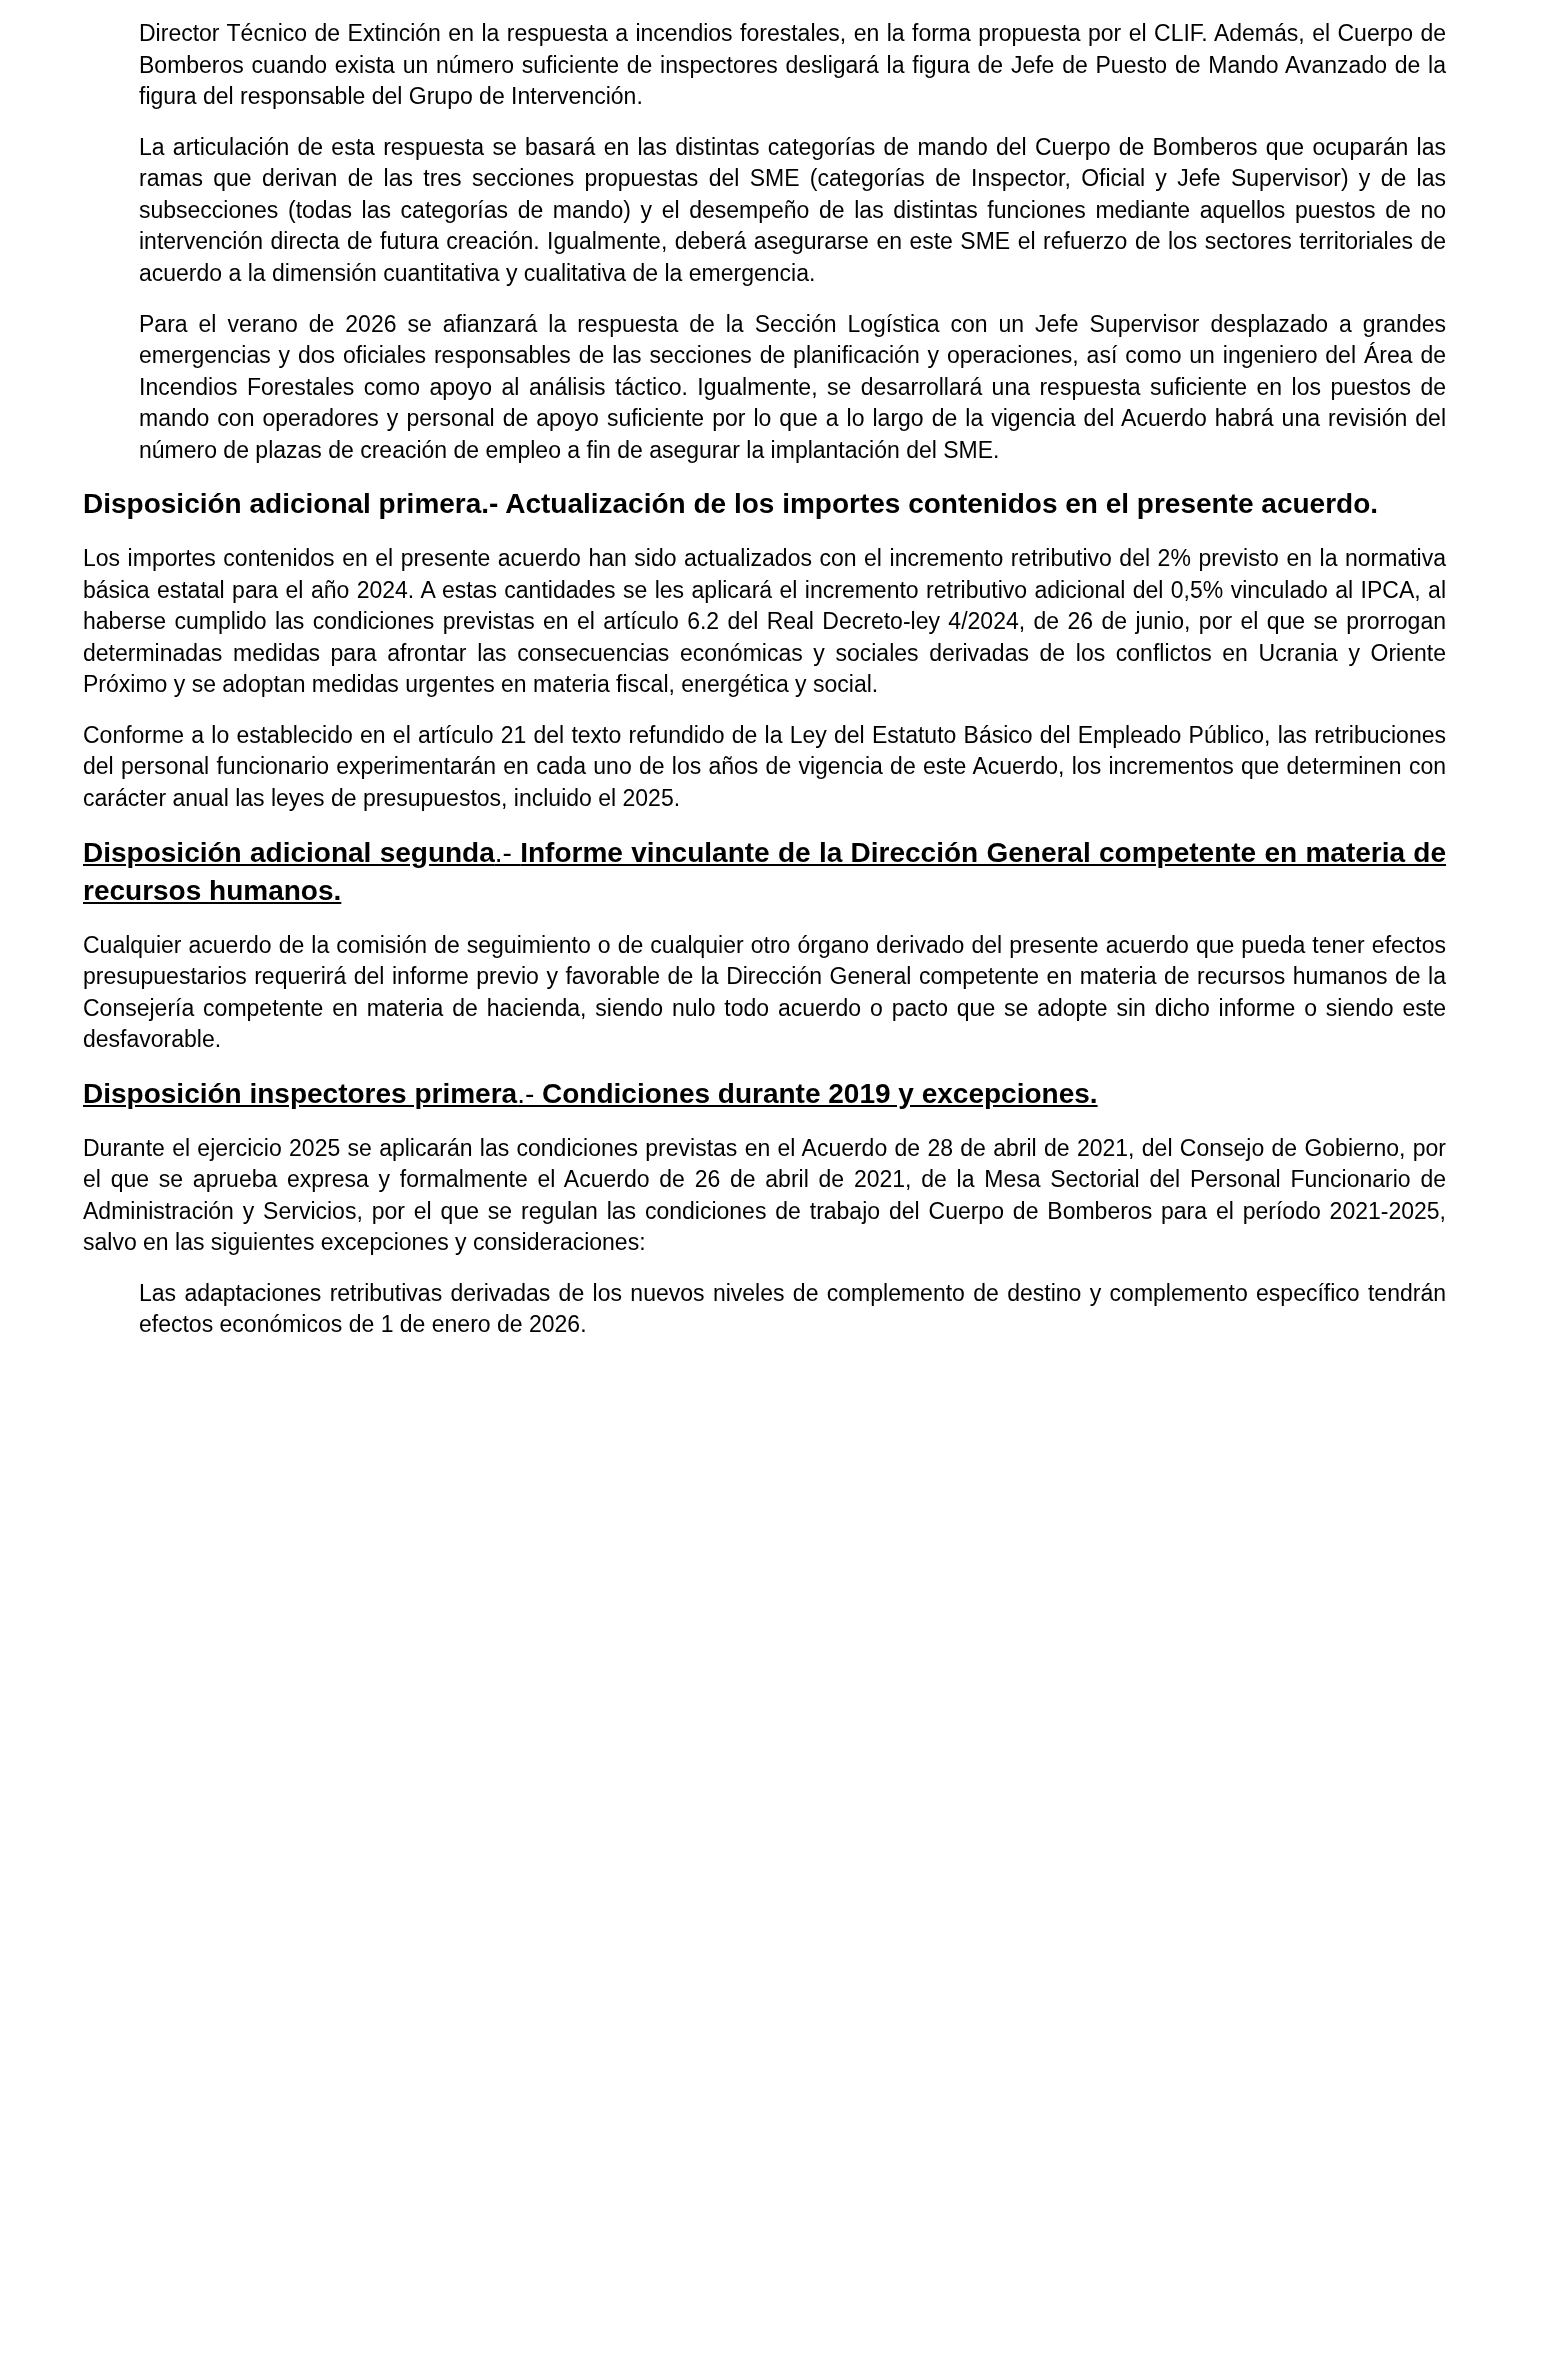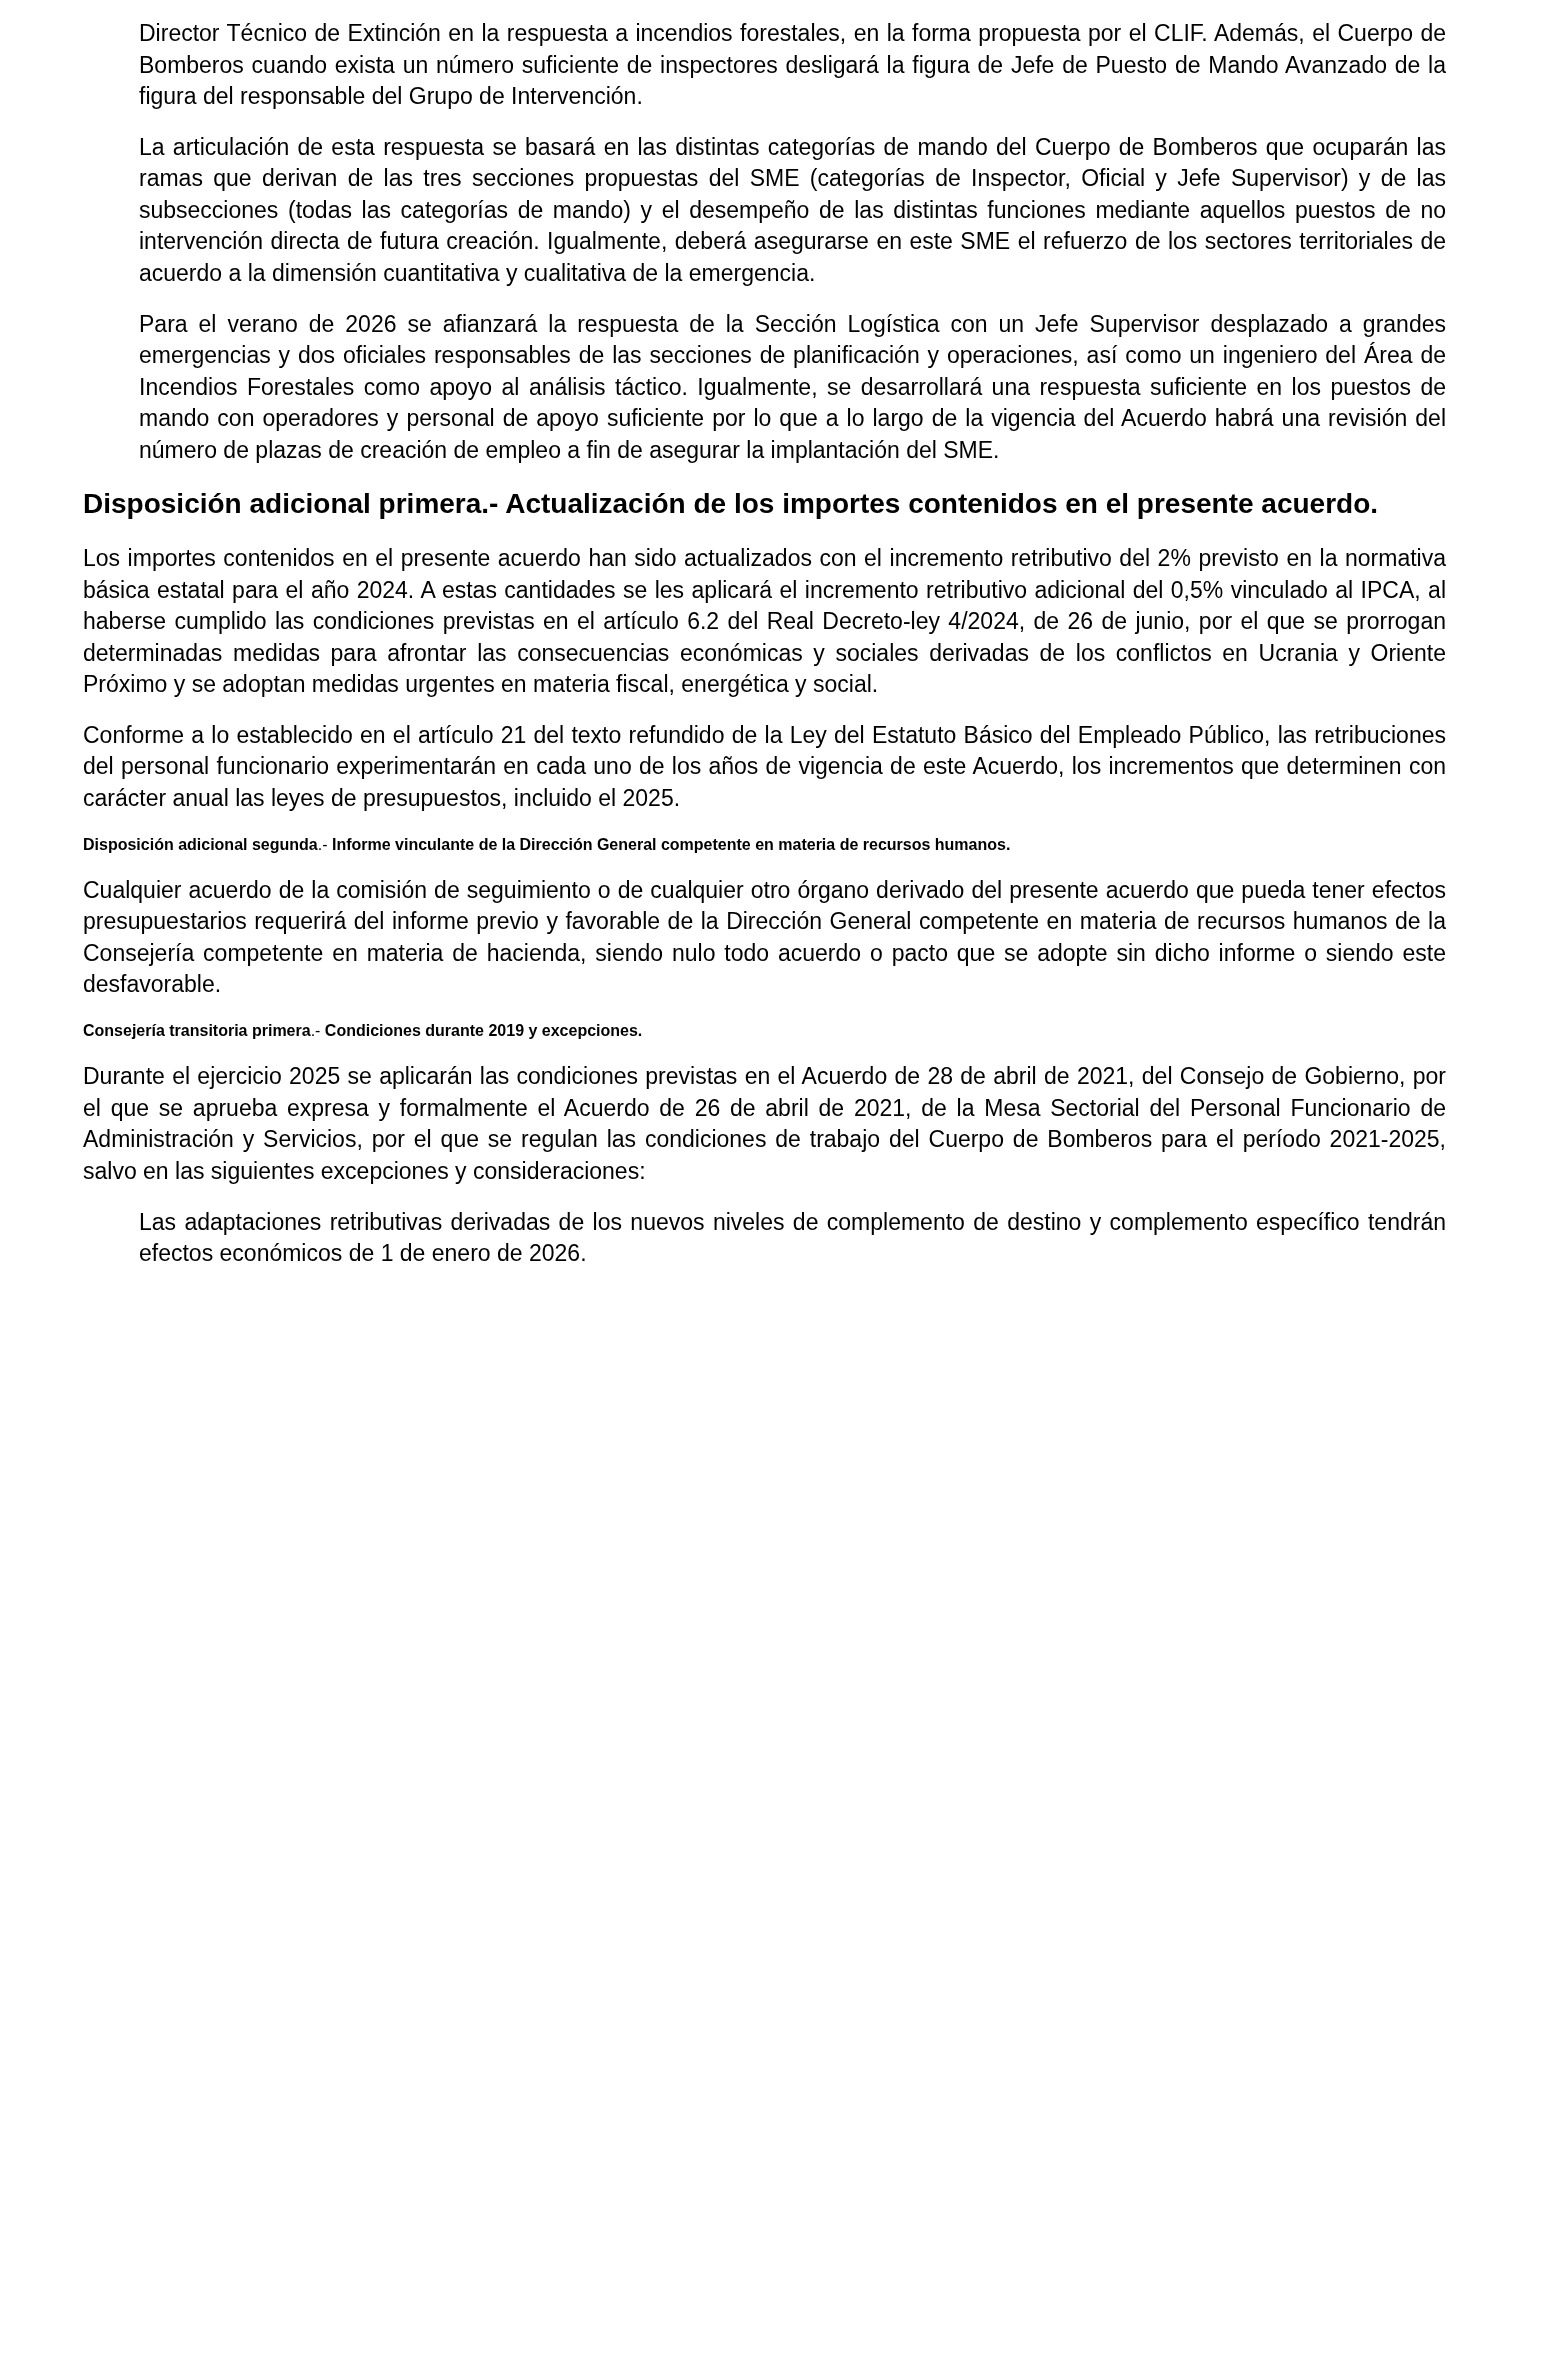--- a/index.html
+++ b/index.html
@@ -36,24 +36,25 @@
     margin-left: 56px;
   }
   .heading {
     font-weight: bold;
     margin: 0 0 19.3px 0;
     font-size: 28px;
     line-height: 1.37;
     text-align: justify;
   }
   .heading-mixed {
-    font-size: 16px;
+    font-size: 28px;
     line-height: 1.37;
     margin: 0 0 19.3px 0;
     text-align: justify;
+    text-decoration: underline;
   }
   .heading-mixed b {
     font-weight: bold;
   }
 </style>
 </head>
 <body>
 
 <div class="page">
   <div class="doc">
@@ -67,21 +68,21 @@
     <p class="heading">Disposición adicional primera.- Actualización de los importes contenidos en el presente acuerdo.</p>
 
     <p>Los importes contenidos en el presente acuerdo han sido actualizados con el incremento retributivo del 2% previsto en la normativa básica estatal para el año 2024. A estas cantidades se les aplicará el incremento retributivo adicional del 0,5% vinculado al IPCA, al haberse cumplido las condiciones previstas en el artículo 6.2 del Real Decreto-ley 4/2024, de 26 de junio, por el que se prorrogan determinadas medidas para afrontar las consecuencias económicas y sociales derivadas de los conflictos en Ucrania y Oriente Próximo y se adoptan medidas urgentes en materia fiscal, energética y social.</p>
 
     <p>Conforme a lo establecido en el artículo 21 del texto refundido de la Ley del Estatuto Básico del Empleado Público, las retribuciones del personal funcionario experimentarán en cada uno de los años de vigencia de este Acuerdo, los incrementos que determinen con carácter anual las leyes de presupuestos, incluido el 2025.</p>
 
     <p class="heading-mixed"><b>Disposición adicional segunda</b><span>.- </span><b>Informe vinculante de la Dirección General competente en materia de recursos humanos.</b></p>
 
     <p>Cualquier acuerdo de la comisión de seguimiento o de cualquier otro órgano derivado del presente acuerdo que pueda tener efectos presupuestarios requerirá del informe previo y favorable de la Dirección General competente en materia de recursos humanos de la Consejería competente en materia de hacienda, siendo nulo todo acuerdo o pacto que se adopte sin dicho informe o siendo este desfavorable.</p>
 
-    <p class="heading-mixed"><b>Consejería transitoria primera</b><span>.- </span><b>Condiciones durante 2019 y excepciones.</b></p>
+    <p class="heading-mixed"><b>Disposición inspectores primera</b><span>.- </span><b>Condiciones durante 2019 y excepciones.</b></p>
 
     <p>Durante el ejercicio 2025 se aplicarán las condiciones previstas en el Acuerdo de 28 de abril de 2021, del Consejo de Gobierno, por el que se aprueba expresa y formalmente el Acuerdo de 26 de abril de 2021, de la Mesa Sectorial del Personal Funcionario de Administración y Servicios, por el que se regulan las condiciones de trabajo del Cuerpo de Bomberos para el período 2021-2025, salvo en las siguientes excepciones y consideraciones:</p>
 
     <p class="indent">Las adaptaciones retributivas derivadas de los nuevos niveles de complemento de destino y complemento específico tendrán efectos económicos de 1 de enero de 2026.</p>
 
   </div>
 </div>
 
 
 </body></html>

